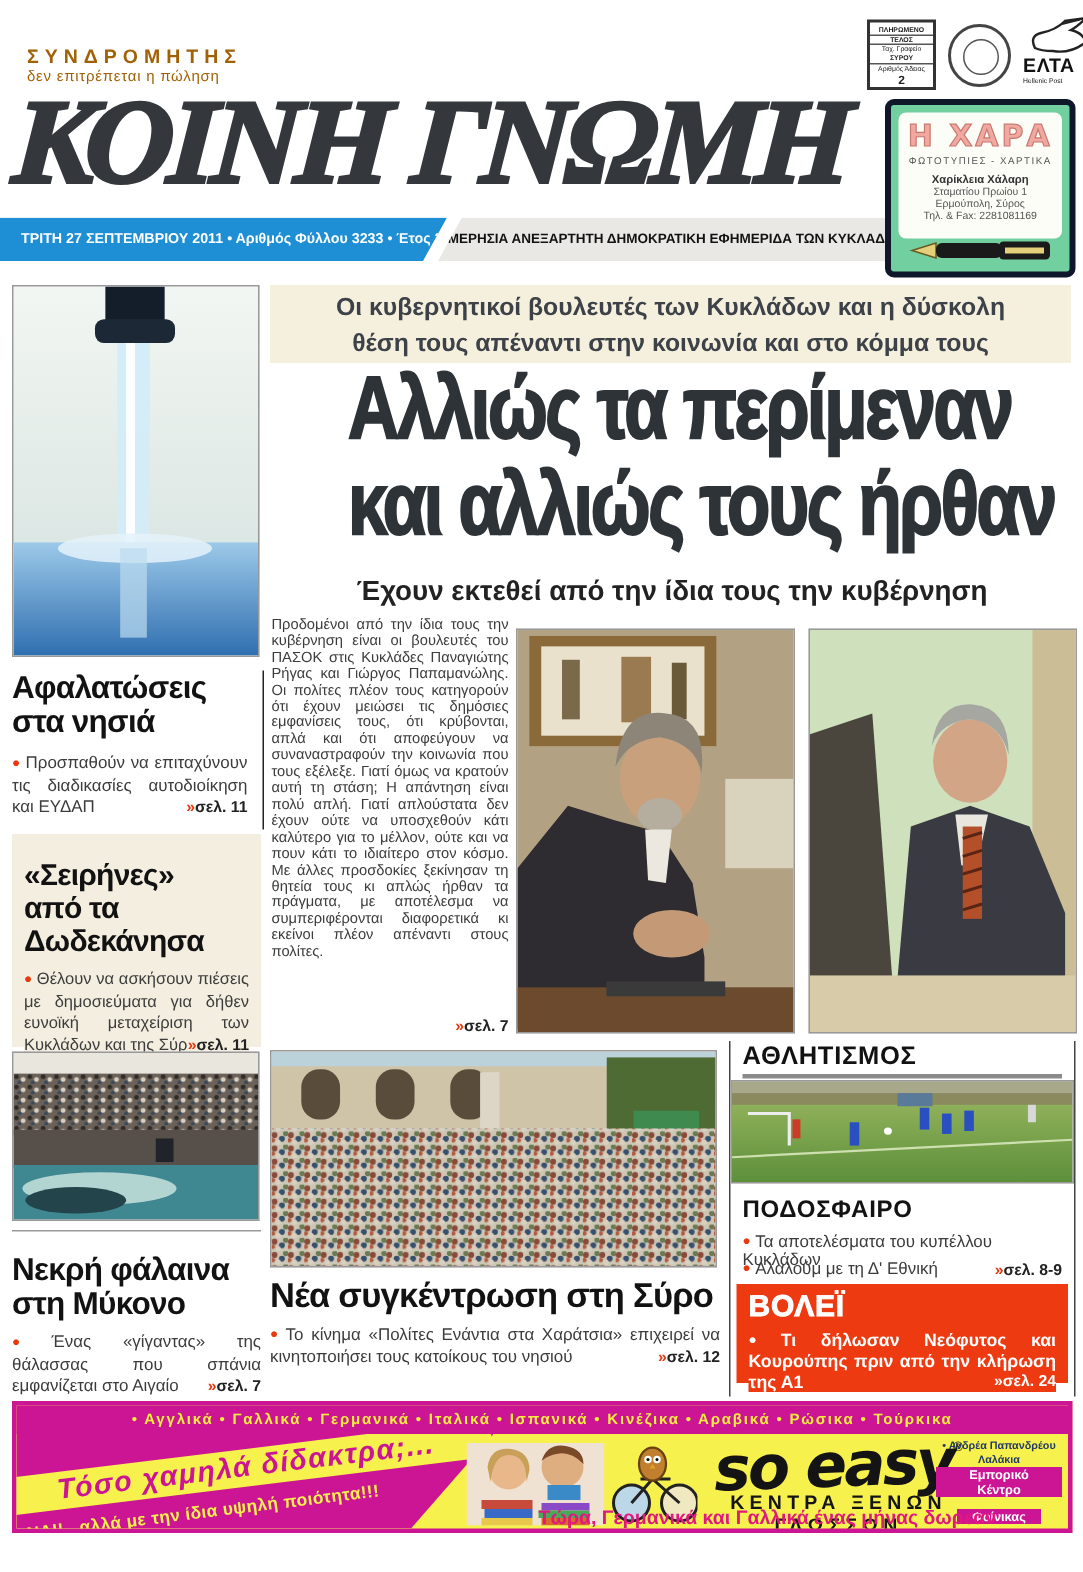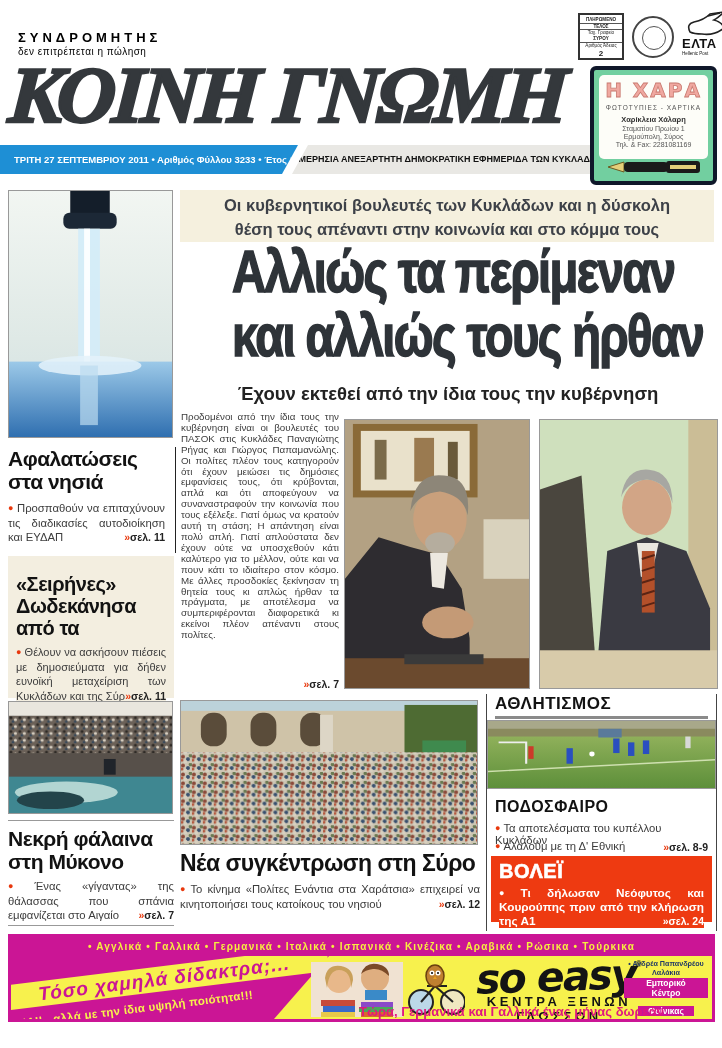--- a/index.html
+++ b/index.html
@@ -1,21 +1,21 @@
 <!DOCTYPE html>
 <html><head>
 <meta charset="utf-8">
 <style>
   html,body{margin:0;padding:0;background:#fff;}
   .page{position:relative;width:722px;height:1048px;background:#fff;overflow:hidden;
         font-family:"Liberation Sans",sans-serif;color:#222;}
   .abs{position:absolute;}
 
   
-  .subscriber{left:18px;top:30px;color:#000000;}
+  .subscriber{left:18px;top:30px;color:#a16207;}
   .subscriber .big{font-size:13px;font-weight:bold;letter-spacing:4px;}
   .subscriber .small{font-size:10px;margin-top:1px;letter-spacing:.5px;}
 
   .stampbox{left:578px;top:13px;width:46px;height:47px;border:2px solid #333;background:#fff;
             font-size:4.6px;text-align:center;line-height:1.25;color:#222;padding-top:2px;box-sizing:border-box;}
   .stampbox .b{font-weight:bold;border-bottom:1px solid #555;}
   .stampbox .num{font-size:8px;font-weight:bold;}
   .roundstamp{left:632px;top:16px;width:42px;height:42px;border:2px solid #444;border-radius:50%;box-sizing:border-box;}
   .roundstamp i{position:absolute;left:8px;top:8px;width:22px;height:22px;border:1.5px solid #555;border-radius:50%;}
   .elta{left:682px;top:22px;width:38px;text-align:left;color:#111;}
@@ -71,21 +71,21 @@
   .bullet{color:#e8380d;font-size:9px;vertical-align:1px;margin-right:3px;}
   .ref{font-size:10.5px;font-weight:bold;color:#222;white-space:nowrap;}
   .ref .arr{color:#e8380d;font-weight:bold;letter-spacing:-2px;margin-right:2px;}
   .brief-text .ref{position:absolute;right:0;bottom:0;background:inherit;}
 
   .afalat{left:8px;top:447px;width:168px;height:106px;border-right:1.5px solid #222;padding-right:10px;box-sizing:border-box;}
   .afalat .brief-text{margin-top:8px;background:#fff;}
   .sirens{left:8px;top:556px;width:166px;height:142px;background:#f3eee0;padding:17px 8px;box-sizing:border-box;}
   .sirens .brief-text{margin-top:6px;background:#f3eee0;font-size:11px;}
   .whalebx{left:8px;top:820px;width:166px;height:106px;border-top:1.5px solid #999;border-bottom:1.5px solid #999;
-           padding-top:6px;box-sizing:border-box;}
+           padding-top:14px;box-sizing:border-box;}
   .whalebx .brief-text{margin-top:6px;background:#fff;}
 
   .syros-title{left:180px;top:850px;width:300px;font-size:23px;font-weight:bold;color:#121212;letter-spacing:-.5px;}
   .syros-text{left:180px;top:882px;width:300px;}
 
   
   .sports{left:486px;top:694px;width:231px;height:237px;border-left:1.5px solid #444;border-right:1.5px solid #444;
           padding:0 8px;box-sizing:border-box;}
   .sports-h{font-size:17px;font-weight:bold;color:#121212;letter-spacing:.5px;border-bottom:3px solid #8a8a8a;padding-bottom:2px;}
   .foot-h{position:absolute;top:104px;left:8px;font-size:16px;font-weight:bold;color:#121212;letter-spacing:.5px;}
@@ -261,22 +261,22 @@
     </div>
     <div class="brief-text">
       <span class="bullet">●</span><span>Προσπαθούν να επιταχύνουν τις διαδικασίες αυτοδιοίκηση και ΕΥΔΑΠ</span>
       <span class="ref"><span class="arr">»</span><span>σελ. 11</span></span>
     </div>
   </div>
 
   <div class="abs sirens">
     <div class="brief-title" style="font-size:20px;line-height:22px;">
       <div>«Σειρήνες»</div>
+      <div>από τα</div>
       <div>Δωδεκάνησα</div>
-      <div>από τα</div>
     </div>
     <div class="brief-text">
       <span class="bullet">●</span><span>Θέλουν να ασκήσουν πιέσεις με δημοσιεύματα για δήθεν ευνοϊκή μεταχείριση των Κυκλάδων και της Σύρου</span>
       <span class="ref"><span class="arr">»</span><span>σελ. 11</span></span>
     </div>
   </div>
 
   <div class="abs photoframe ph-whale">
     <svg viewBox="0 0 165 113" preserveAspectRatio="none">
       <defs>

